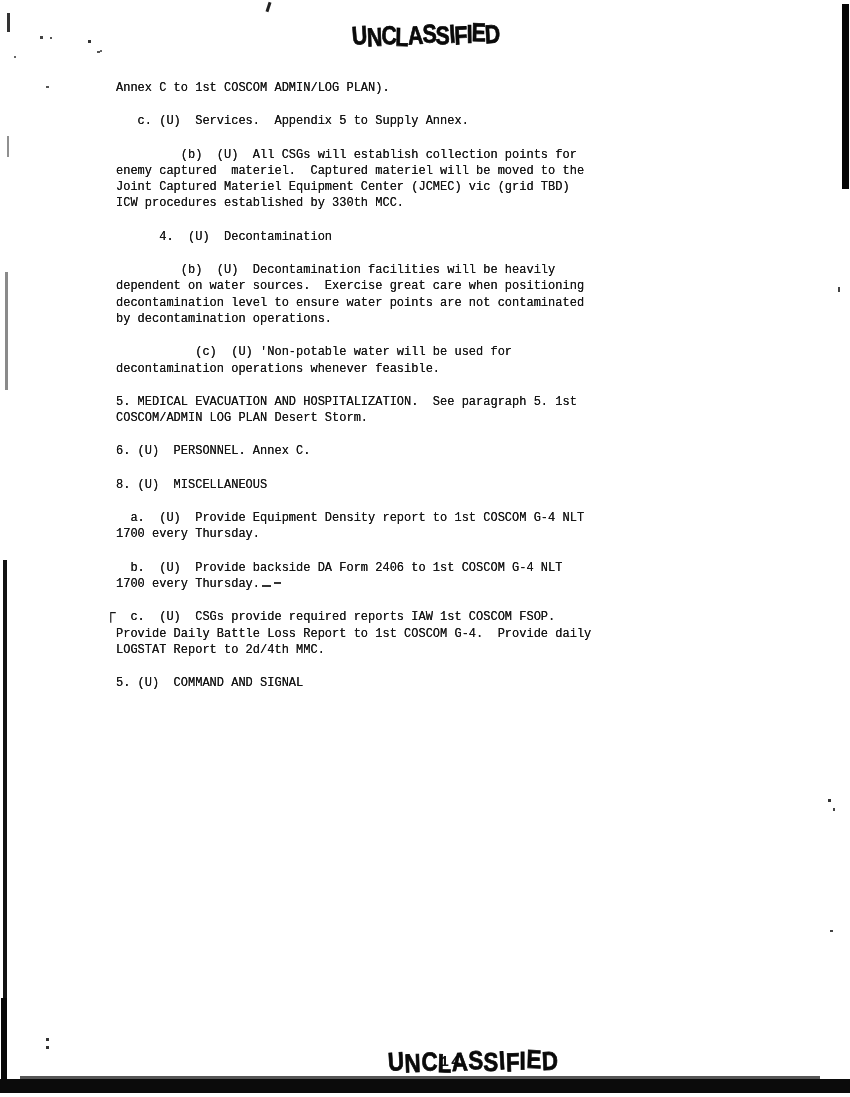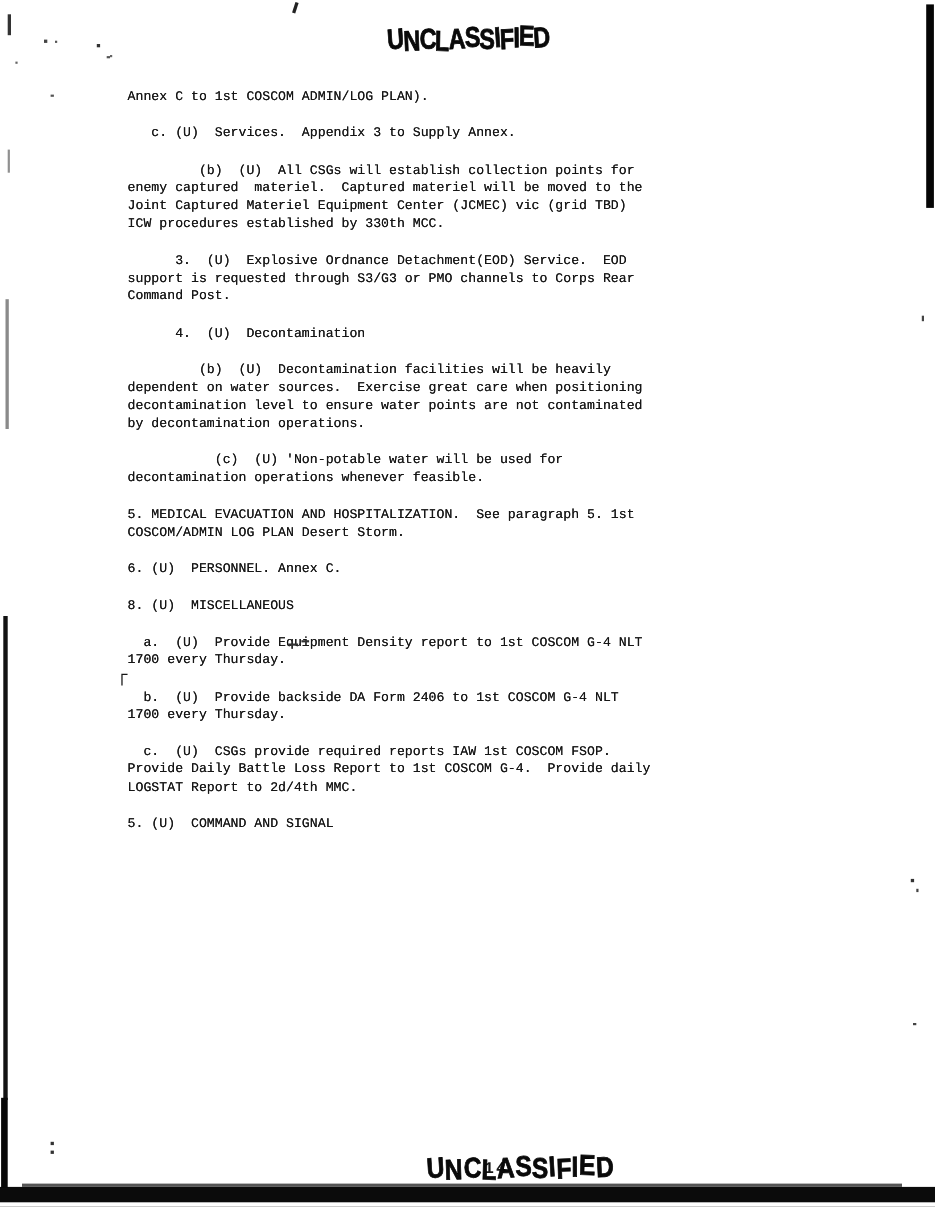--- a/index.html
+++ b/index.html
@@ -40,28 +40,25 @@
 </style>
 </head>
 <body>
 
 <div class="page">
 
   <div id="stamp-top" class="hand-stamp"><span style="display: inline-block; transform: rotate(-3deg) translateY(-1.4px);">U</span><span style="display: inline-block; transform: rotate(-1deg) translateY(0.7px);">N</span><span style="display: inline-block; transform: rotate(1deg) translateY(-0.7px);">C</span><span style="display: inline-block; transform: rotate(3deg) translateY(1.4px);">L</span><span style="display: inline-block; transform: rotate(-2deg) translateY(0px);">A</span><span style="display: inline-block; transform: rotate(0deg) translateY(-1.4px);">S</span><span style="display: inline-block; transform: rotate(2deg) translateY(0.7px);">S</span><span style="display: inline-block; transform: rotate(-3deg) translateY(-0.7px);">I</span><span style="display: inline-block; transform: rotate(-1deg) translateY(1.4px);">F</span><span style="display: inline-block; transform: rotate(1deg) translateY(0px);">I</span><span style="display: inline-block; transform: rotate(3deg) translateY(-1.4px);">E</span><span style="display: inline-block; transform: rotate(-2deg) translateY(0.7px);">D</span></div>
 
   <div class="doc-body">
       <pre class="para">Annex C to 1st COSCOM ADMIN/LOG PLAN).</pre>
-      <pre class="para">   c. (U)  Services.  Appendix 3 to Supply Annex.</pre>
+      <pre class="para">   c. (U)  Services.  Appendix 5 to Supply Annex.</pre>
       <pre class="para">         (b)  (U)  All CSGs will establish collection points for
 enemy captured  materiel.  Captured materiel will be moved to the
 Joint Captured Materiel Equipment Center (JCMEC) vic (grid TBD)
 ICW procedures established by 330th MCC.</pre>
-      <pre class="para">      3.  (U)  Explosive Ordnance Detachment(EOD) Service.  EOD
-support is requested through S3/G3 or PMO channels to Corps Rear
-Command Post.</pre>
       <pre class="para">      4.  (U)  Decontamination</pre>
       <pre class="para">         (b)  (U)  Decontamination facilities will be heavily
 dependent on water sources.  Exercise great care when positioning
 decontamination level to ensure water points are not contaminated
 by decontamination operations.</pre>
       <pre class="para">           (c)  (U) 'Non-potable water will be used for
 decontamination operations whenever feasible.</pre>
       <pre class="para">5. MEDICAL EVACUATION AND HOSPITALIZATION.  See paragraph 5. 1st
 COSCOM/ADMIN LOG PLAN Desert Storm.</pre>
       <pre class="para">6. (U)  PERSONNEL. Annex C.</pre>

